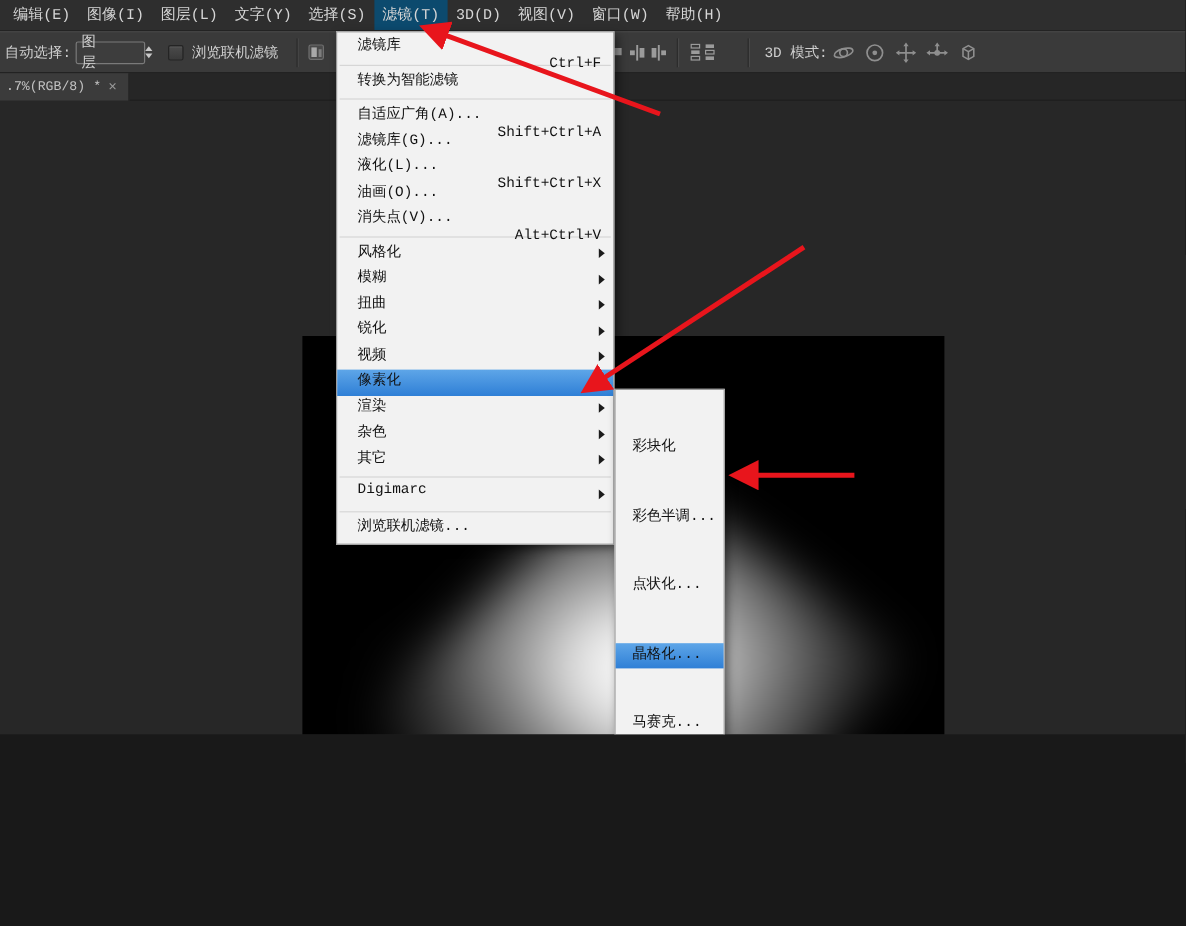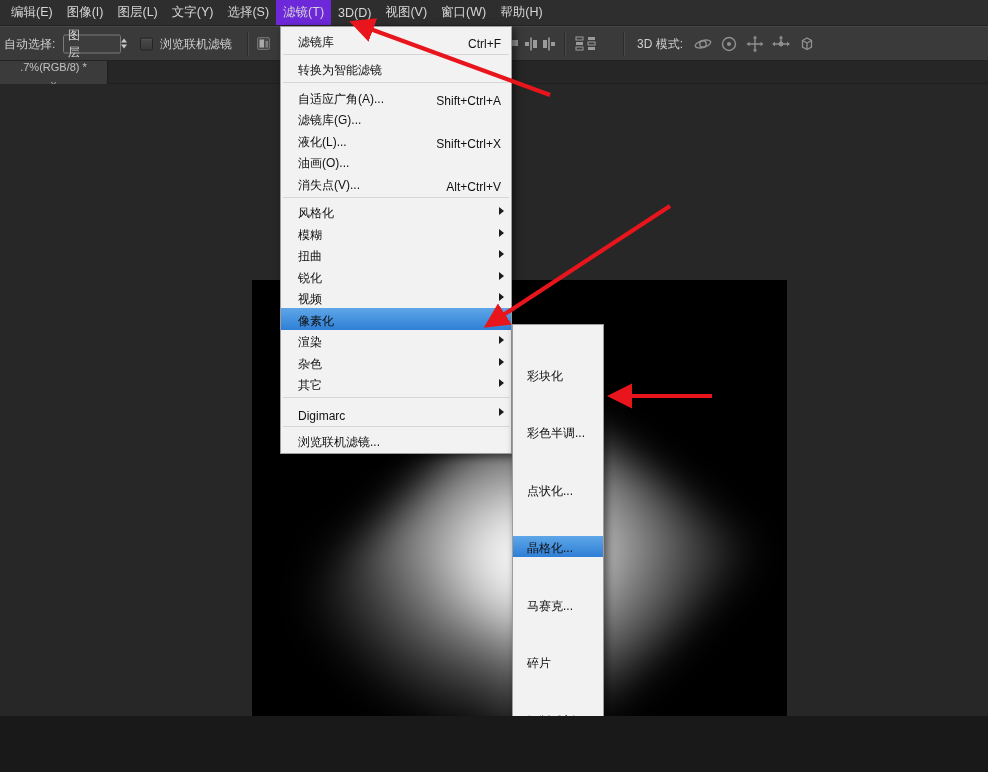--- a/index.html
+++ b/index.html
@@ -4,34 +4,34 @@
 <style>
   :root{
     --accent-red:#e8151c;
     --hl-top:#5ea6e8;
     --hl-bottom:#2f7fd6;
     --canvas-bg:#000000;
   }
   *{margin:0;padding:0;box-sizing:border-box;}
   html,body{background:#191919;}
   #app{
-    position:relative;width:988px;height:716px;overflow:hidden;
+    position:relative;width:988px;height:612px;overflow:hidden;
     background:#272727;
-    font-family:Liberation Sans, sans-serif;
+    font-family:Liberation Mono, monospace;
     -webkit-font-smoothing:antialiased;
   }
   
   #menubar{
     position:absolute;left:0;top:0;width:988px;height:26px;
     background:#2e2e2e;border-bottom:1px solid #232323;
     display:flex;align-items:stretch;padding-left:4px;
     color:#d6d6d6;font-size:12.5px;
   }
   .mb-item{display:flex;align-items:center;padding:0 7px;cursor:default;white-space:nowrap;}
-  .mb-item.active{background:#6d28d9;}
+  .mb-item.active{background:#0c4a6e;}
   
   #optionsbar{
     position:absolute;left:0;top:26px;width:988px;height:35px;
     background:#3a3a3a;border-top:1px solid #474747;border-bottom:1px solid #222;
     color:#cfcfcf;font-size:12px;
   }
   .ob{position:absolute;top:50%;transform:translateY(-50%);}
   .ob-label{white-space:nowrap;text-align:center;}
   #autosel-dd{
     left:63px;width:58px;height:19px;
@@ -53,21 +53,21 @@
   .ob-icon{display:flex;align-items:center;justify-content:center;cursor:default;}
   
   #tabstrip{
     position:absolute;left:0;top:61px;width:988px;height:23px;
     background:#262626;border-bottom:1px solid #1f1f1f;
   }
   #doc-tab{
     position:absolute;left:0;top:0;height:23px;width:108px;
     background:#3b3b3b;border-right:1px solid #1e1e1e;
     display:flex;align-items:center;padding:0 5px;gap:6px;
-    color:#c2c2c2;font-size:11px;white-space:nowrap;cursor:default;flex-direction:column;
+    color:#c2c2c2;font-size:11px;white-space:nowrap;cursor:default;
   }
   #doc-tab .close{color:#9a9a9a;font-size:12px;line-height:1;cursor:default;}
   
   #workarea{position:absolute;left:0;top:84px;width:988px;height:688px;background:#272727;}
   #canvas{
     position:absolute;left:252px;top:196px;width:535px;height:533px;
     background:var(--canvas-bg);overflow:hidden;
   }
   .glow-wrap{position:absolute;inset:0;filter:blur(20px);}
   .glow-diamond{
@@ -90,21 +90,21 @@
     background:linear-gradient(90deg,rgba(255,255,255,0),rgba(255,255,255,.38) 40%,rgba(255,255,255,.38) 62%,rgba(255,255,255,0));
   }
   
   .menu-panel{
     position:absolute;background:#f2f2f2;border:1px solid #9d9d9d;
     box-shadow:3px 3px 8px rgba(0,0,0,.55);
     padding:2px 0;color:#111;font-size:12px;z-index:50;
   }
   #filter-menu{left:280px;top:26px;width:232px;}
   #pixelate-submenu{left:512px;top:324px;width:92px;z-index:55;}
-  .menu-row{position:relative;display:flex;align-items:flex-end;height:21.5px;padding:0 10px 0 17px;cursor:default;}
+  .menu-row{position:relative;display:flex;align-items:flex-start;height:21.5px;padding:0 10px 0 17px;cursor:default;flex-direction:column;}
   #pixelate-submenu .menu-row{padding:0 8px 0 14px;margin-top:36px;}
   .menu-row.hl{background:linear-gradient(180deg,var(--hl-top),var(--hl-bottom));}
   .menu-label{white-space:nowrap;}
   .menu-shortcut{margin-left:auto;white-space:nowrap;}
   .menu-sep{height:1px;background:#d6d6d6;margin:3px 2px;}
   .sub-arrow{
     position:absolute;right:7px;top:50%;transform:translateY(-50%);
     width:0;height:0;border-top:4px solid transparent;border-bottom:4px solid transparent;
     border-left:5px solid #1b1b1b;
   }

